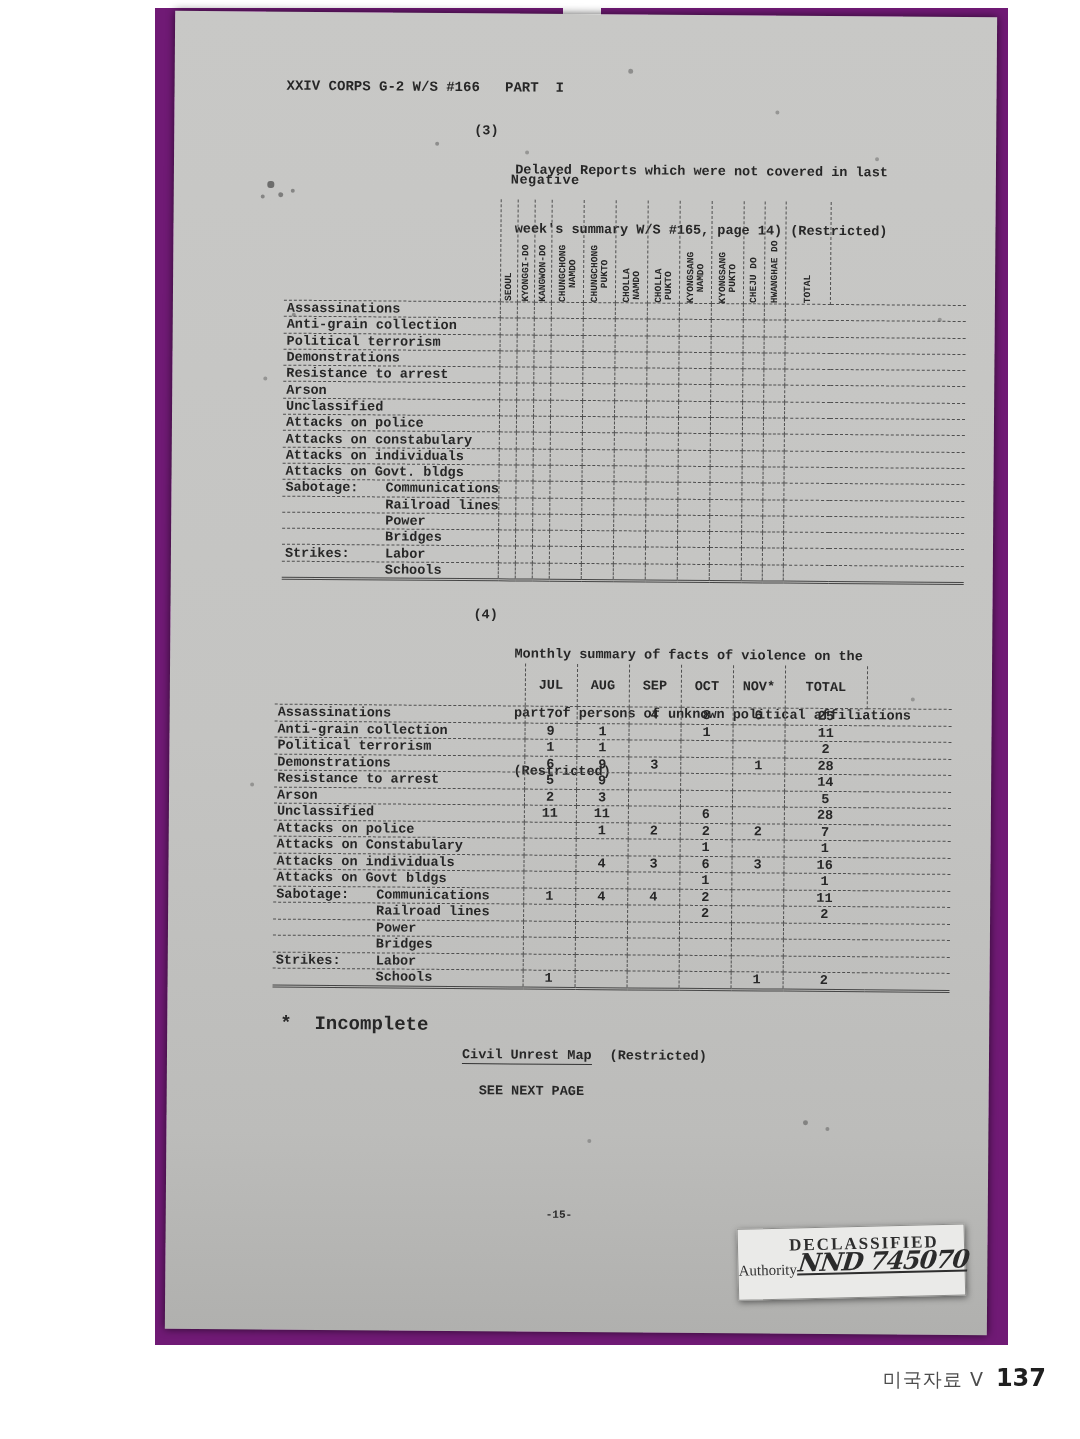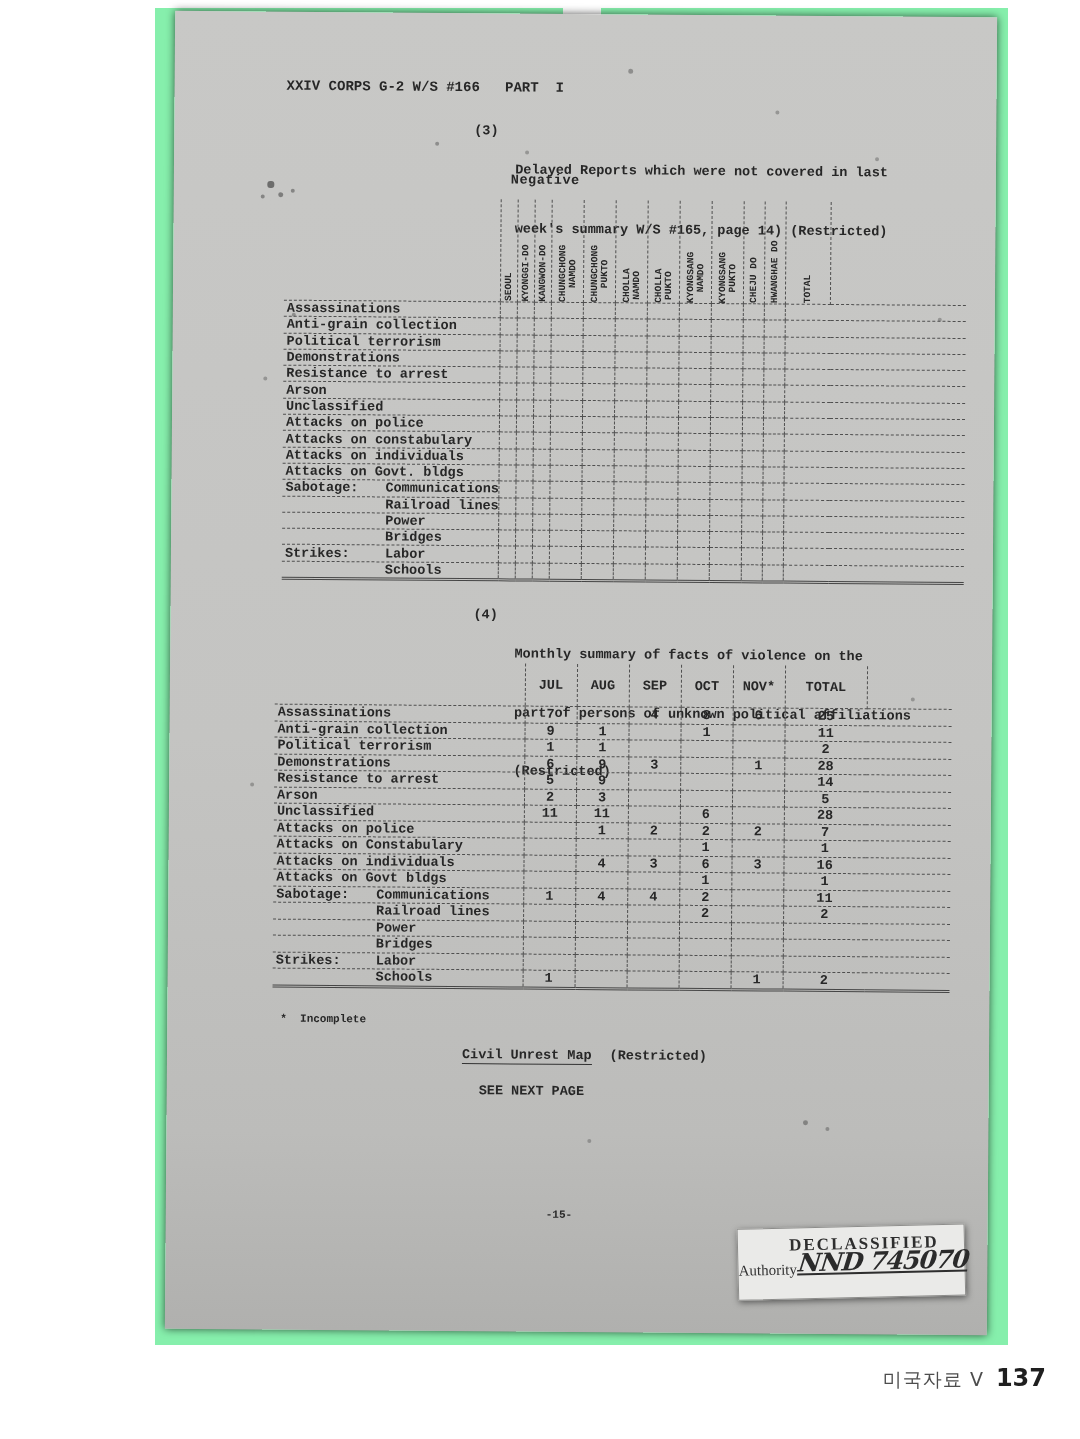--- a/index.html
+++ b/index.html
@@ -2,36 +2,36 @@
 <html><head>
 <meta charset="utf-8">
 <style>
   html,body{margin:0;padding:0;}
   body{
     width:1080px;height:1439px;position:relative;overflow:hidden;
     background:#ffffff;font-family:"Liberation Mono",monospace;
   }
   .scan{
     position:absolute;left:155px;top:8px;width:853px;height:1337px;
-    background:#86efac;
+    background:#701a75;
   }
   .notch{position:absolute;left:408px;top:0px;width:38px;height:9px;background:#ffffff;}
   .paper{
     position:absolute;left:15px;top:6px;width:822px;height:1318px;
     background:linear-gradient(180deg,#c8c8c6 0%,#c4c4c2 55%,#bcbcba 85%,#b0b0ae 100%);
     transform:rotate(0.45deg);
     box-shadow:0 0 8px rgba(0,0,0,.65);
   }
   .tw{position:absolute;font-family:"Liberation Mono",monospace;font-weight:bold;color:#272727;}
   .hline{left:112px;top:66px;font-size:14px;white-space:pre;}
   .sec{display:flex;gap:17px;font-size:13.5px;line-height:19.5px;white-space:pre;}
   .sec3{left:300px;top:108px;}
   .sec4{left:303px;top:592px;}
   .negative{left:337px;top:159px;font-size:13.5px;letter-spacing:.5px;}
-  .footnote{left:113px;top:1001px;font-size:11px;white-space:pre;}
+  .footnote{left:113px;top:1001px;font-size:19px;white-space:pre;}
   .civil{left:295px;top:1034px;font-size:13.5px;}
   .civil .u{border-bottom:1.5px solid #333;padding-bottom:1px;}
   .civil .suffix{margin-left:18px;}
   .seenext{left:292px;top:1070px;font-size:13.5px;margin-left:20px;}
   .pagenum{left:380px;top:1195px;font-size:11px;}
 
   .doc-table{position:absolute;border-collapse:collapse;table-layout:fixed;
     font-family:"Liberation Mono",monospace;font-weight:bold;color:#272727;}
   .doc-table td,.doc-table th{padding:0;}
   #t1{left:111px;top:186px;font-size:13.5px;}

